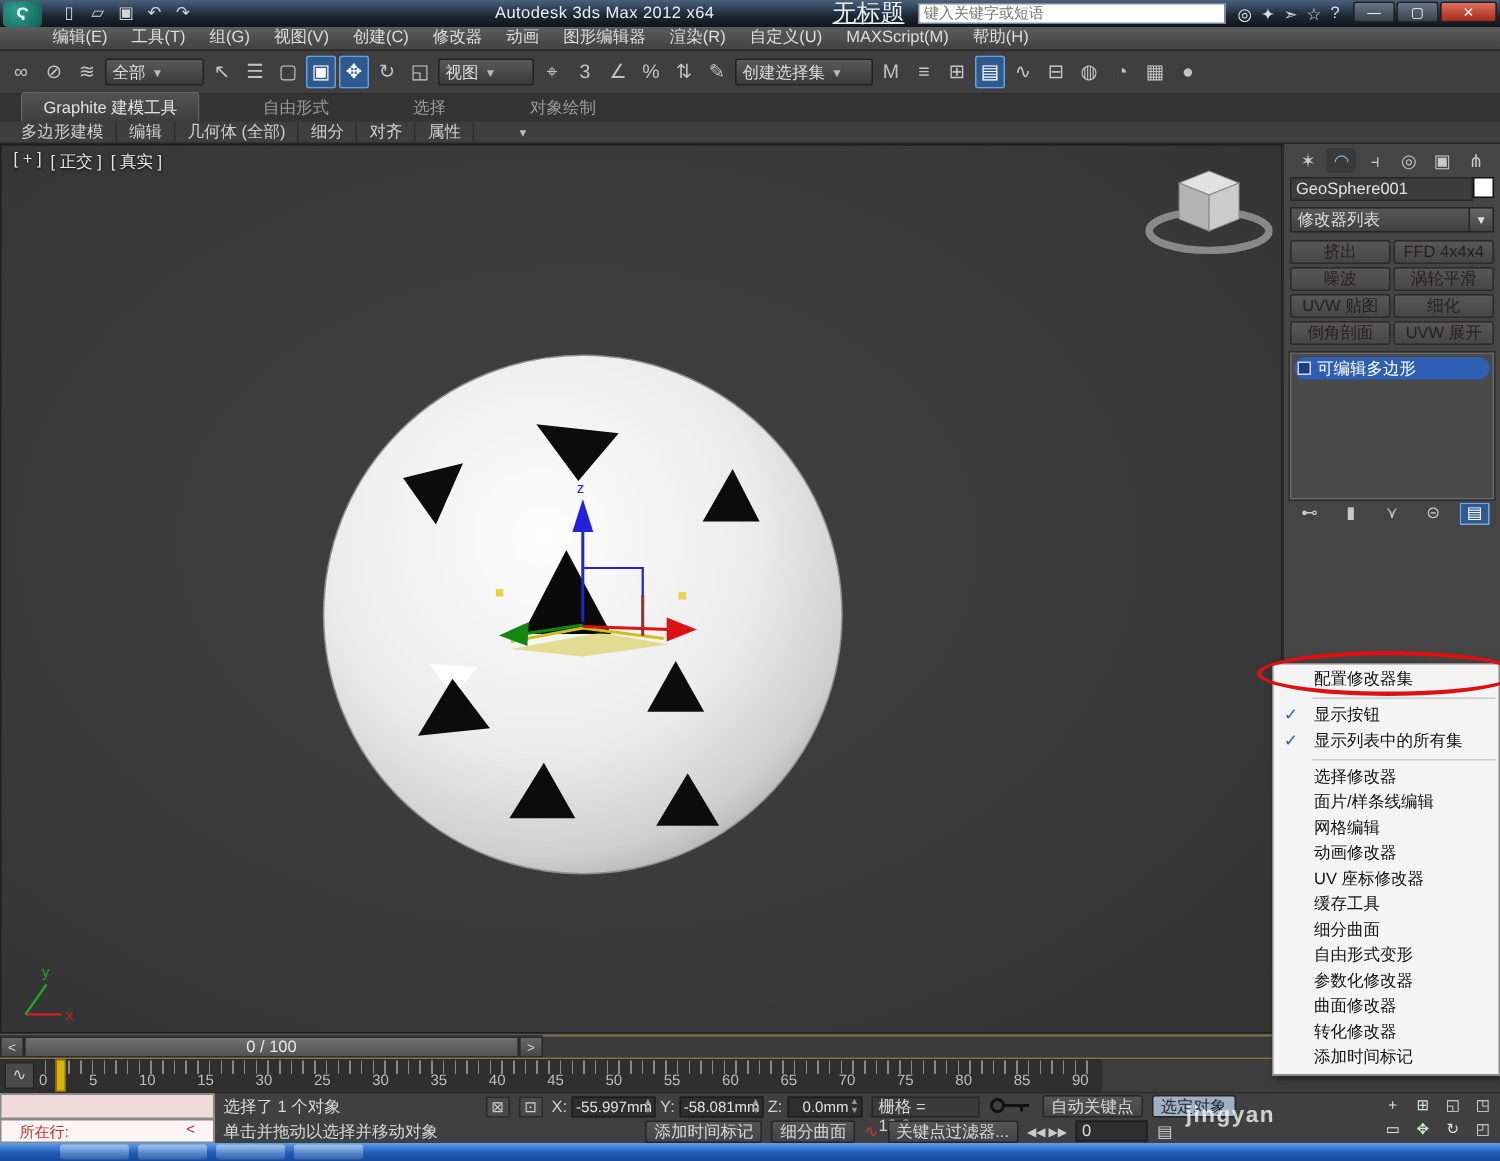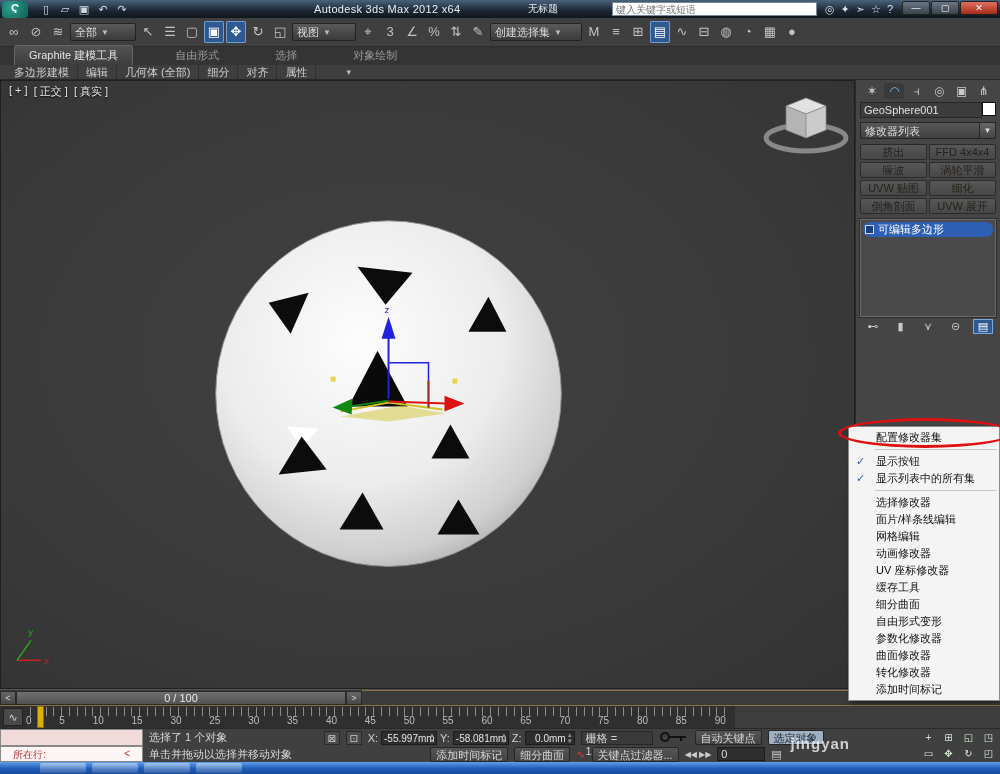--- a/index.html
+++ b/index.html
@@ -7,22 +7,22 @@
     font-family:"Liberation Sans","DejaVu Sans",sans-serif; font-size:11px; color:#ccc; }
   .col { display:flex; flex-direction:column; width:1000px; height:774px; }
 
   
   .titlebar { height:18px; background:linear-gradient(#4a617c,#1b2732 60%,#10161c);
     display:flex; align-items:center; gap:4px; padding:0 2px; color:#dfe6ee; position:relative; }
   .applogo { width:26px; height:17px; background:radial-gradient(circle at 35% 35%,#2ea08f,#0f5f54);
     border-radius:3px; color:#eafffb; font-weight:bold; text-align:center; line-height:16px; font-size:12px; }
   .qat { display:flex; gap:3px; margin-left:6px; }
   .qat span { width:16px; height:14px; text-align:center; line-height:14px; color:#cfd6dd; font-size:11px; }
-  .wtitle { position:absolute; left:314px; font-size:11px; color:#e8eef5; letter-spacing:.3px;text-align:right; }
-  .doctitle { position:absolute; left:528px; font-size:10px; color:#e8eef5; }
+  .wtitle { position:absolute; left:330px; font-size:11px; color:#e8eef5; letter-spacing:.3px;text-align:right; }
+  .doctitle { position:absolute; left:555px; font-size:16px; color:#e8eef5;text-decoration:underline; }
   .infocenter { position:absolute; left:612px; top:2px; display:flex; align-items:center; gap:2px; }
   .infocenter input { width:205px; height:14px; background:#fff; border:1px solid #7a8896; font-size:10px; padding:0 3px; color:#444; }
   .ic-icons { display:flex; gap:6px; margin-left:6px; }
   .ic-icons span { color:#d8dee5; font-size:11px; }
   .winbtns { position:absolute; right:2px; top:1px; display:flex; gap:1px; }
   .winbtn { width:28px; height:14px; text-align:center; line-height:13px; font-size:9px; color:#fff;
     background:linear-gradient(#6a7684,#39434d); border:1px solid #222; border-radius:2px; }
   .winbtn.close { background:linear-gradient(#e0715f,#a32a18); width:38px; }
 
   
@@ -182,20 +182,34 @@
           <span>?</span>
       </div>
     </div>
     <div class="winbtns">
       <div class="winbtn">—</div>
       <div class="winbtn">▢</div>
       <div class="winbtn close">✕</div>
     </div>
   </div>
 
+  <div class="menubar">
+    <span class="mi">编辑(E)</span>
+      <span class="mi">工具(T)</span>
+      <span class="mi">组(G)</span>
+      <span class="mi">视图(V)</span>
+      <span class="mi">创建(C)</span>
+      <span class="mi">修改器</span>
+      <span class="mi">动画</span>
+      <span class="mi">图形编辑器</span>
+      <span class="mi">渲染(R)</span>
+      <span class="mi">自定义(U)</span>
+      <span class="mi">MAXScript(M)</span>
+      <span class="mi">帮助(H)</span>
+  </div>
 
   <div class="toolbar">
     <span style="display:flex;gap:2px">
       <span class="tbi">∞</span>
         <span class="tbi">⊘</span>
         <span class="tbi">≋</span>
     </span>
     <div class="tbdrop" style="width:66px">
       <span>全部</span>
         <span class="arr">▼</span>

